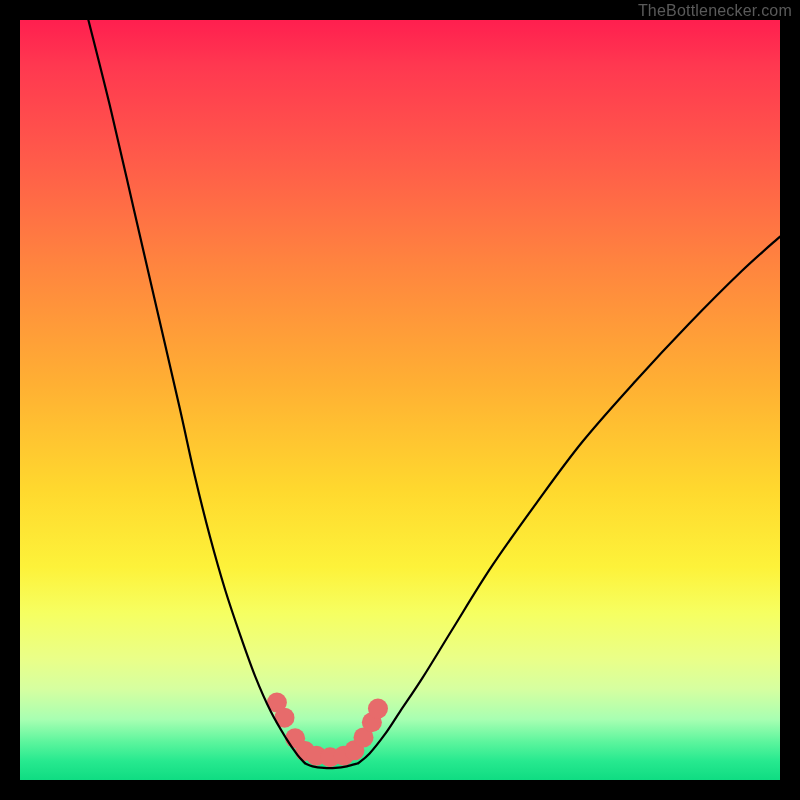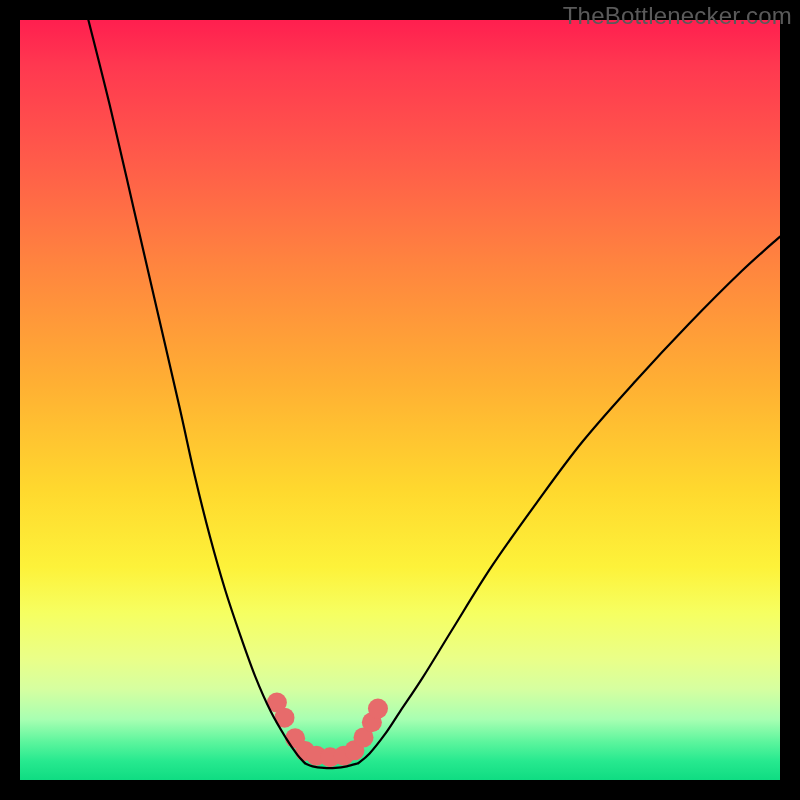--- a/index.html
+++ b/index.html
@@ -33,21 +33,21 @@
         #5cf59d 95%,
         #27e98f 97.5%,
         #0fdc82 100%
       );
   }
   .watermark {
     position: absolute;
     top: 2px;
     right: 8px;
     color: #5a5a5a;
-    font-size: 24px;
+    font-size: 16px;
     letter-spacing: 0.2px;
     z-index: 10;
   }
   svg.plot {
     position: absolute;
     left: 20px;
     top: 20px;
     width: 760px;
     height: 760px;
     overflow: visible;

